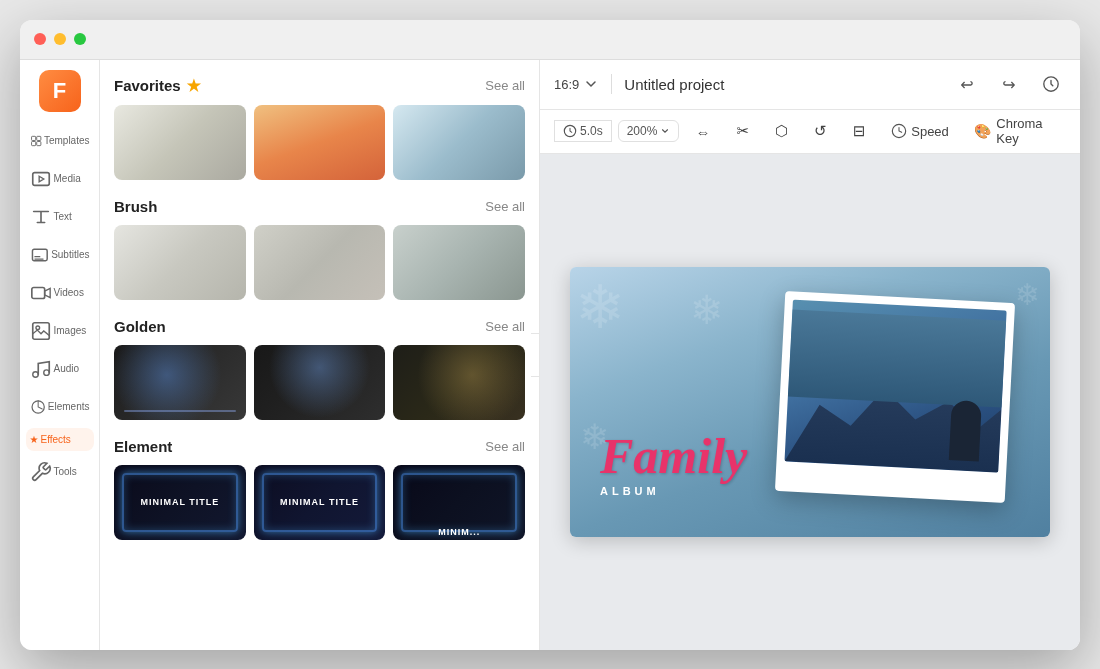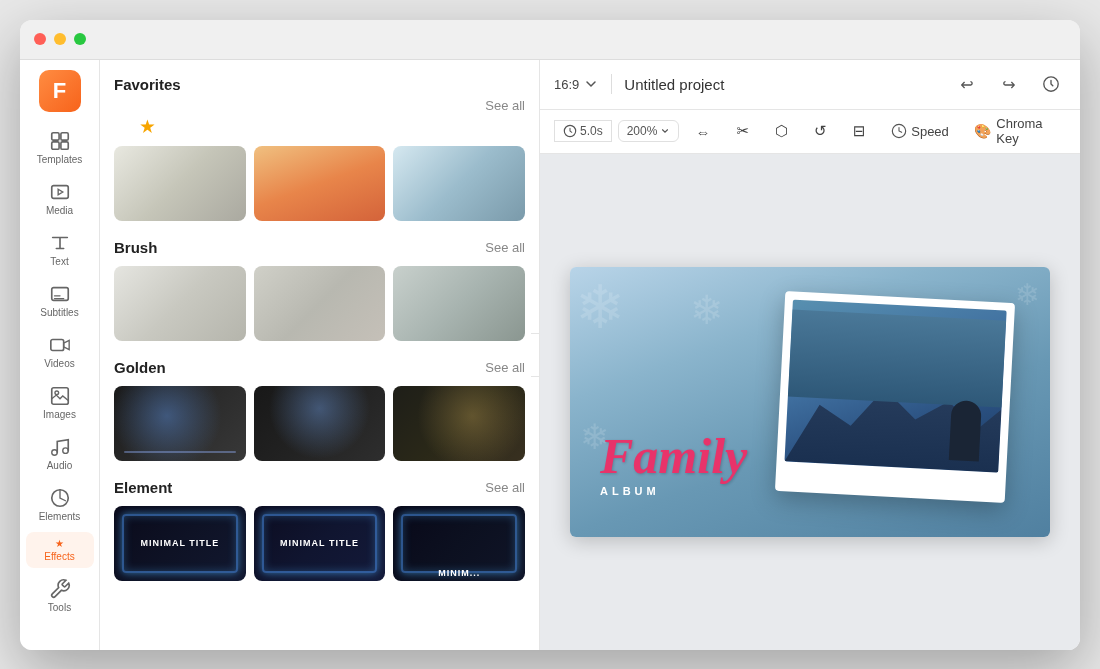--- a/index.html
+++ b/index.html
@@ -58,21 +58,21 @@
       border-radius: 10px;
       display: flex;
       align-items: center;
       justify-content: center;
       margin-bottom: 8px;
       font-size: 22px;
       color: white;
     }
     .sidebar-item {
       display: flex;
-      flex-direction: column;
+      flex-direction: row;
       align-items: center;
       padding: 6px 4px;
       width: 68px;
       border-radius: 8px;
       cursor: pointer;
       gap: 2px;
     }
     .sidebar-item.active { background: #fff3ec; }
     .sidebar-item svg { width: 22px; height: 22px; }
     .sidebar-item span {
@@ -98,22 +98,21 @@
       align-items: center;
       justify-content: space-between;
       margin-bottom: 10px;
     }
     .section-title {
       font-size: 15px;
       font-weight: 600;
       color: #222;
       display: flex;
       align-items: center;
-      gap: 24px;
-      flex-direction: column;
+      gap: 6px;
     }
     .see-all {
       font-size: 13px;
       color: #888;
       cursor: pointer;
     }
     .thumbnails-row {
       display: flex;
       gap: 8px;
       margin-bottom: 18px;

